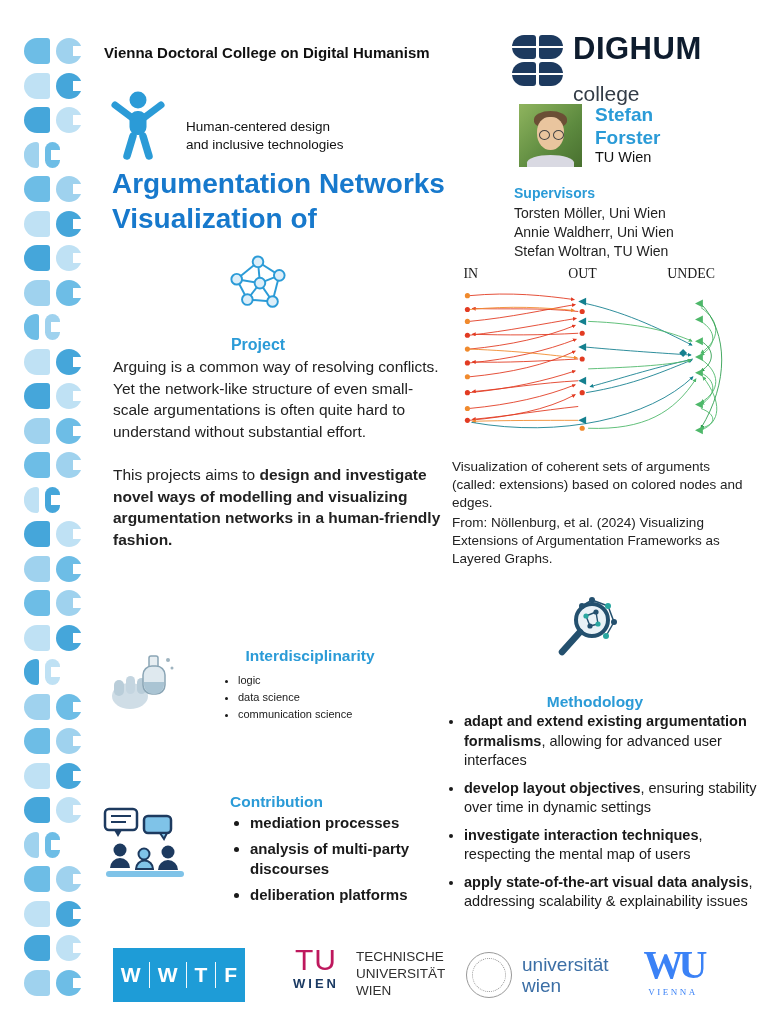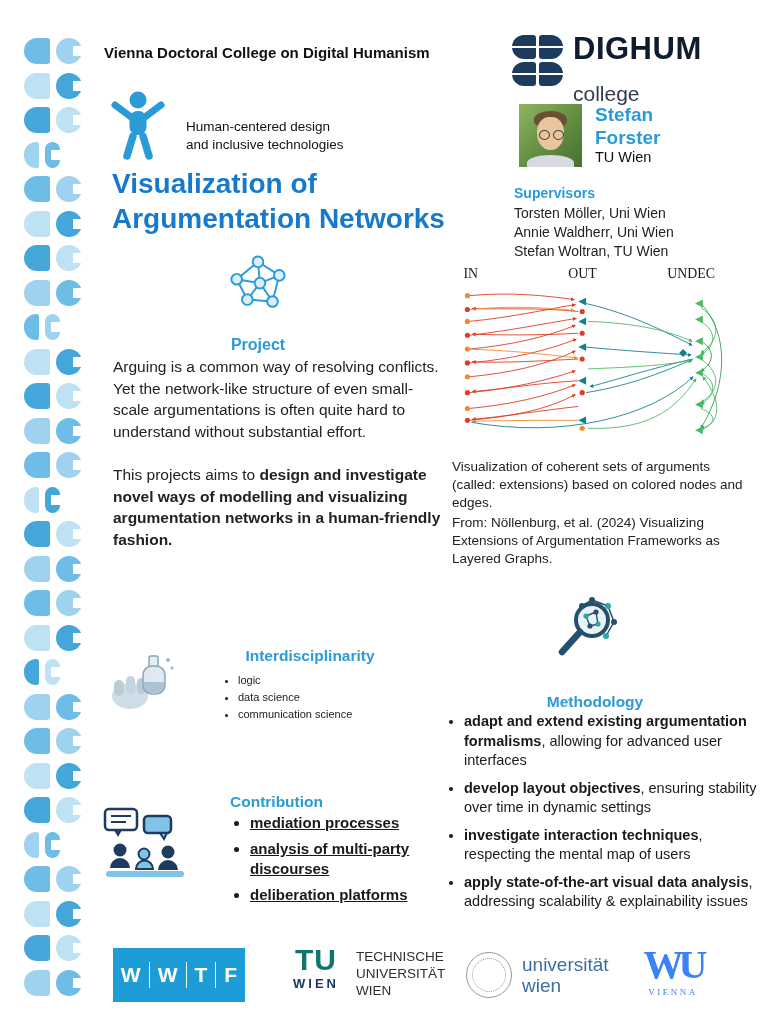--- a/index.html
+++ b/index.html
@@ -70,37 +70,37 @@
   .inter-icon{position:absolute;left:106px;top:650px;}
   .inter-heading{position:absolute;left:200px;top:647px;width:220px;text-align:center;font-size:15.5px;}
   .inter-list{position:absolute;left:208px;top:666px;margin:8px;padding-left:22px;font-size:11px;}
   .inter-list li{margin-bottom:5px;}
 
   
   .contrib-icon{position:absolute;left:102px;top:806px;}
   .contrib-heading{position:absolute;left:230px;top:793px;width:205px;font-size:15.5px;}
   .contrib-list{position:absolute;left:228px;top:813px;width:215px;margin:0;padding-left:22px;
                 font-size:15px;font-weight:700;line-height:20px;}
-  .contrib-list li{margin-bottom:6px;text-decoration:underline;}
+  .contrib-list li{margin-bottom:6px;}
 
   
   .method-icon{position:absolute;left:552px;top:594px;}
   .method-heading{position:absolute;left:470px;top:693px;width:250px;text-align:center;font-size:15.5px;}
   .method-list{position:absolute;left:442px;top:712px;width:308px;margin:0;padding-left:22px;
                font-size:14.5px;line-height:19.5px;}
   .method-list li{margin-bottom:8px;}
 
   
   .wwtf{position:absolute;left:113px;top:948px;width:132px;height:54px;background:#1e9cd7;
         display:flex;align-items:center;justify-content:center;}
   .wwtf span{color:#fff;font-size:21px;font-weight:700;padding:0 8px;line-height:26px;
              border-right:1.5px solid rgba(255,255,255,.95);}
   .wwtf span:last-child{border-right:none;}
   .tu-logo{position:absolute;left:286px;top:944px;width:60px;text-align:center;}
-  .tu-mark{font-size:30px;font-weight:700;color:#0f766e;line-height:32px;letter-spacing:1px;}
+  .tu-mark{font-size:30px;font-weight:400;color:#be185d;line-height:32px;letter-spacing:1px;}
   .tu-mark-sub{font-size:13px;font-weight:700;color:#1b3a63;letter-spacing:3px;}
   .tu-name{position:absolute;left:356px;top:948px;font-size:13.5px;line-height:17px;color:#2f2f2f;}
   .univie{position:absolute;left:466px;top:952px;display:flex;gap:10px;align-items:center;}
   .seal{width:46px;height:46px;border-radius:50%;border:1.5px solid #999;box-sizing:border-box;
         display:flex;align-items:center;justify-content:center;}
   .seal-inner{width:32px;height:32px;border-radius:50%;border:1px dotted #999;}
   .univie-text{font-size:19px;color:#3b6ea5;line-height:21px;}
   .wu{position:absolute;left:636px;top:944px;width:74px;text-align:center;
       font-family:"Liberation Serif",serif;color:#3b82f6;}
   .wu-mark{font-size:40px;font-weight:700;line-height:42px;letter-spacing:-5px;}
@@ -308,22 +308,22 @@
     <line x1="39" y1="27" x2="55" y2="15" stroke="#2b9bd7" stroke-width="7" stroke-linecap="round"></line>
     <line x1="27" y1="46" x2="21" y2="66" stroke="#2b9bd7" stroke-width="7.5" stroke-linecap="round"></line>
     <line x1="37" y1="46" x2="43" y2="66" stroke="#2b9bd7" stroke-width="7.5" stroke-linecap="round"></line>
   </svg>
   <div class="theme-text">
     <div>Human-centered design</div>
     <div>and inclusive technologies</div>
   </div>
 
   <div class="page-title">
+    <div>Argumentation Networks</div>
     <div>Visualization of</div>
-    <div>Argumentation Networks</div>
   </div>
 
   <div class="photo">
     <div class="hair"></div>
     <div class="face"></div>
     <div class="glasses">
         <i></i>
         <i></i>
       </div>
     <div class="shirt"></div>

